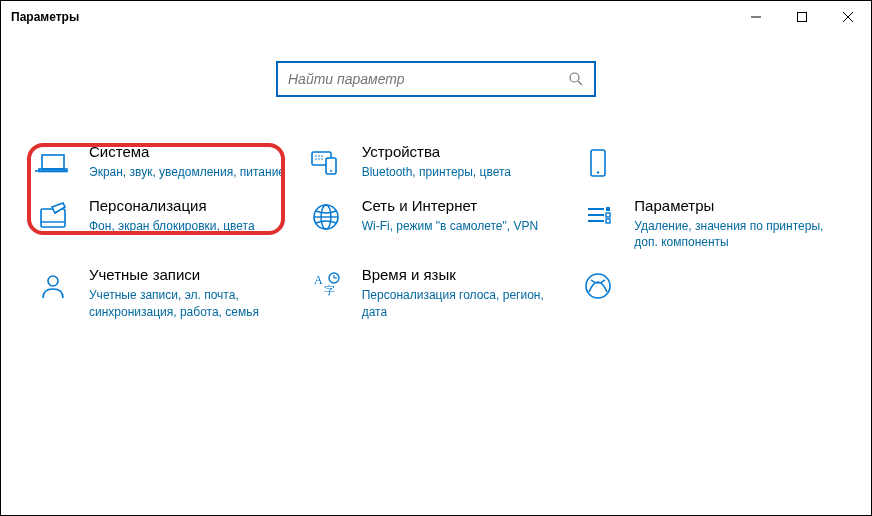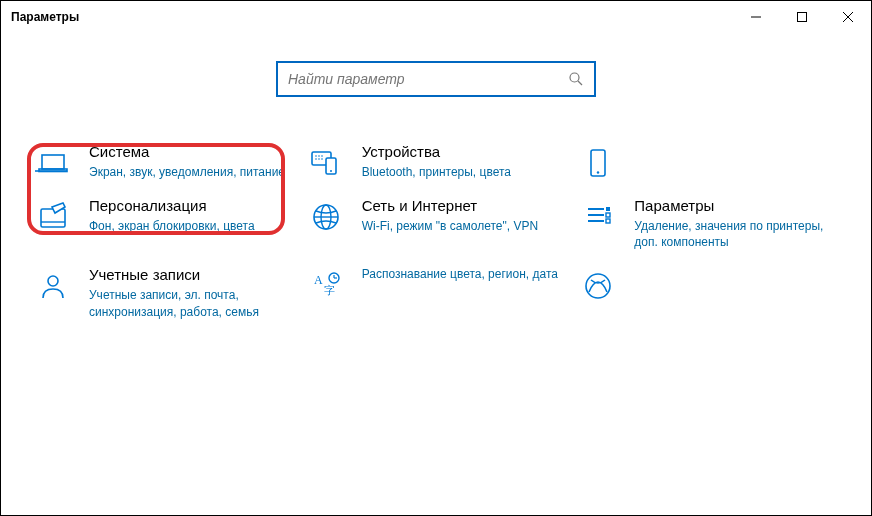--- a/index.html
+++ b/index.html
@@ -248,21 +248,22 @@
     <div class="tile-icon">
       <svg width="36" height="36" viewBox="0 0 36 36">
           <text x="6" y="16" font-size="12" fill="#0078d4" font-family="Segoe UI">A</text>
           <text x="16" y="26" font-size="11" fill="#0078d4" font-family="Segoe UI">字</text>
           <circle cx="26" cy="10" r="5" fill="none" stroke="#0078d4" stroke-width="1.4"></circle>
           <line x1="26" y1="10" x2="26" y2="7" stroke="#0078d4" stroke-width="1.2"></line>
           <line x1="26" y1="10" x2="29" y2="10" stroke="#0078d4" stroke-width="1.2"></line>
         </svg>
     </div>
     <div class="tile-text">
-      <div class="tile-desc">Распознавание цвета, регион, дата</div>
+      <div class="tile-title">Время и язык</div>
+      <div class="tile-desc">Персонализация голоса, регион, дата</div>
     </div>
   </div>
 
   <div class="tile">
     <div class="tile-icon">
       <svg width="36" height="36" viewBox="0 0 36 36">
           <circle cx="18" cy="18" r="12" fill="none" stroke="#0078d4" stroke-width="1.6"></circle>
           <path d="M9 24 Q13 14 18 14 Q23 14 27 24" fill="none" stroke="#0078d4" stroke-width="1.6"></path>
           <path d="M11 12 Q18 18 25 12" fill="none" stroke="#0078d4" stroke-width="1.6"></path>
         </svg>

